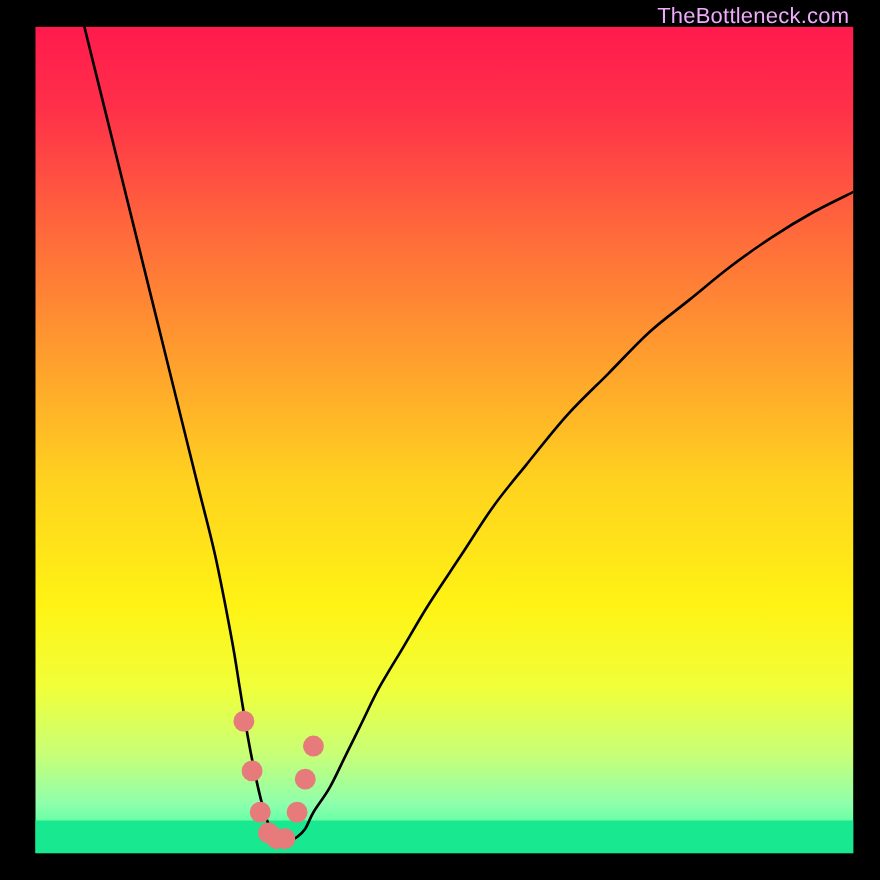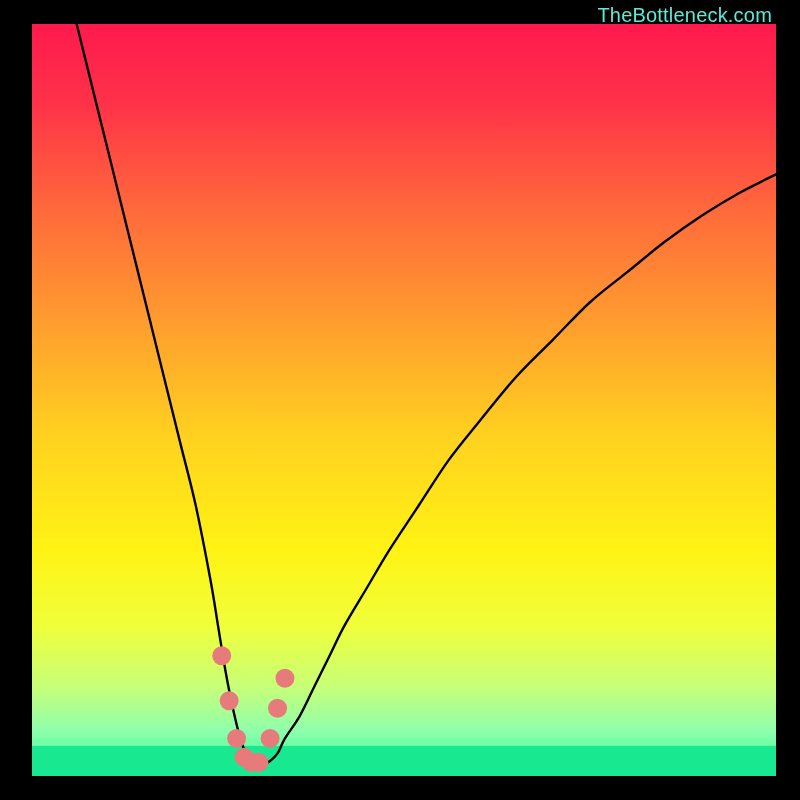--- a/index.html
+++ b/index.html
@@ -22,21 +22,21 @@
     left: 32px;
     top: 24px;
     width: 744px;
     height: 752px;
     overflow: hidden;
   }
   .watermark {
     position: absolute;
     top: 4px;
     right: 28px;
-    color: #5eead4;
+    color: #f0abfc;
     font-size: 20px;
     font-weight: 500;
     letter-spacing: 0.2px;
     z-index: 10;
   }
   svg { display: block; }
 </style>
 </head>
 <body>
 

